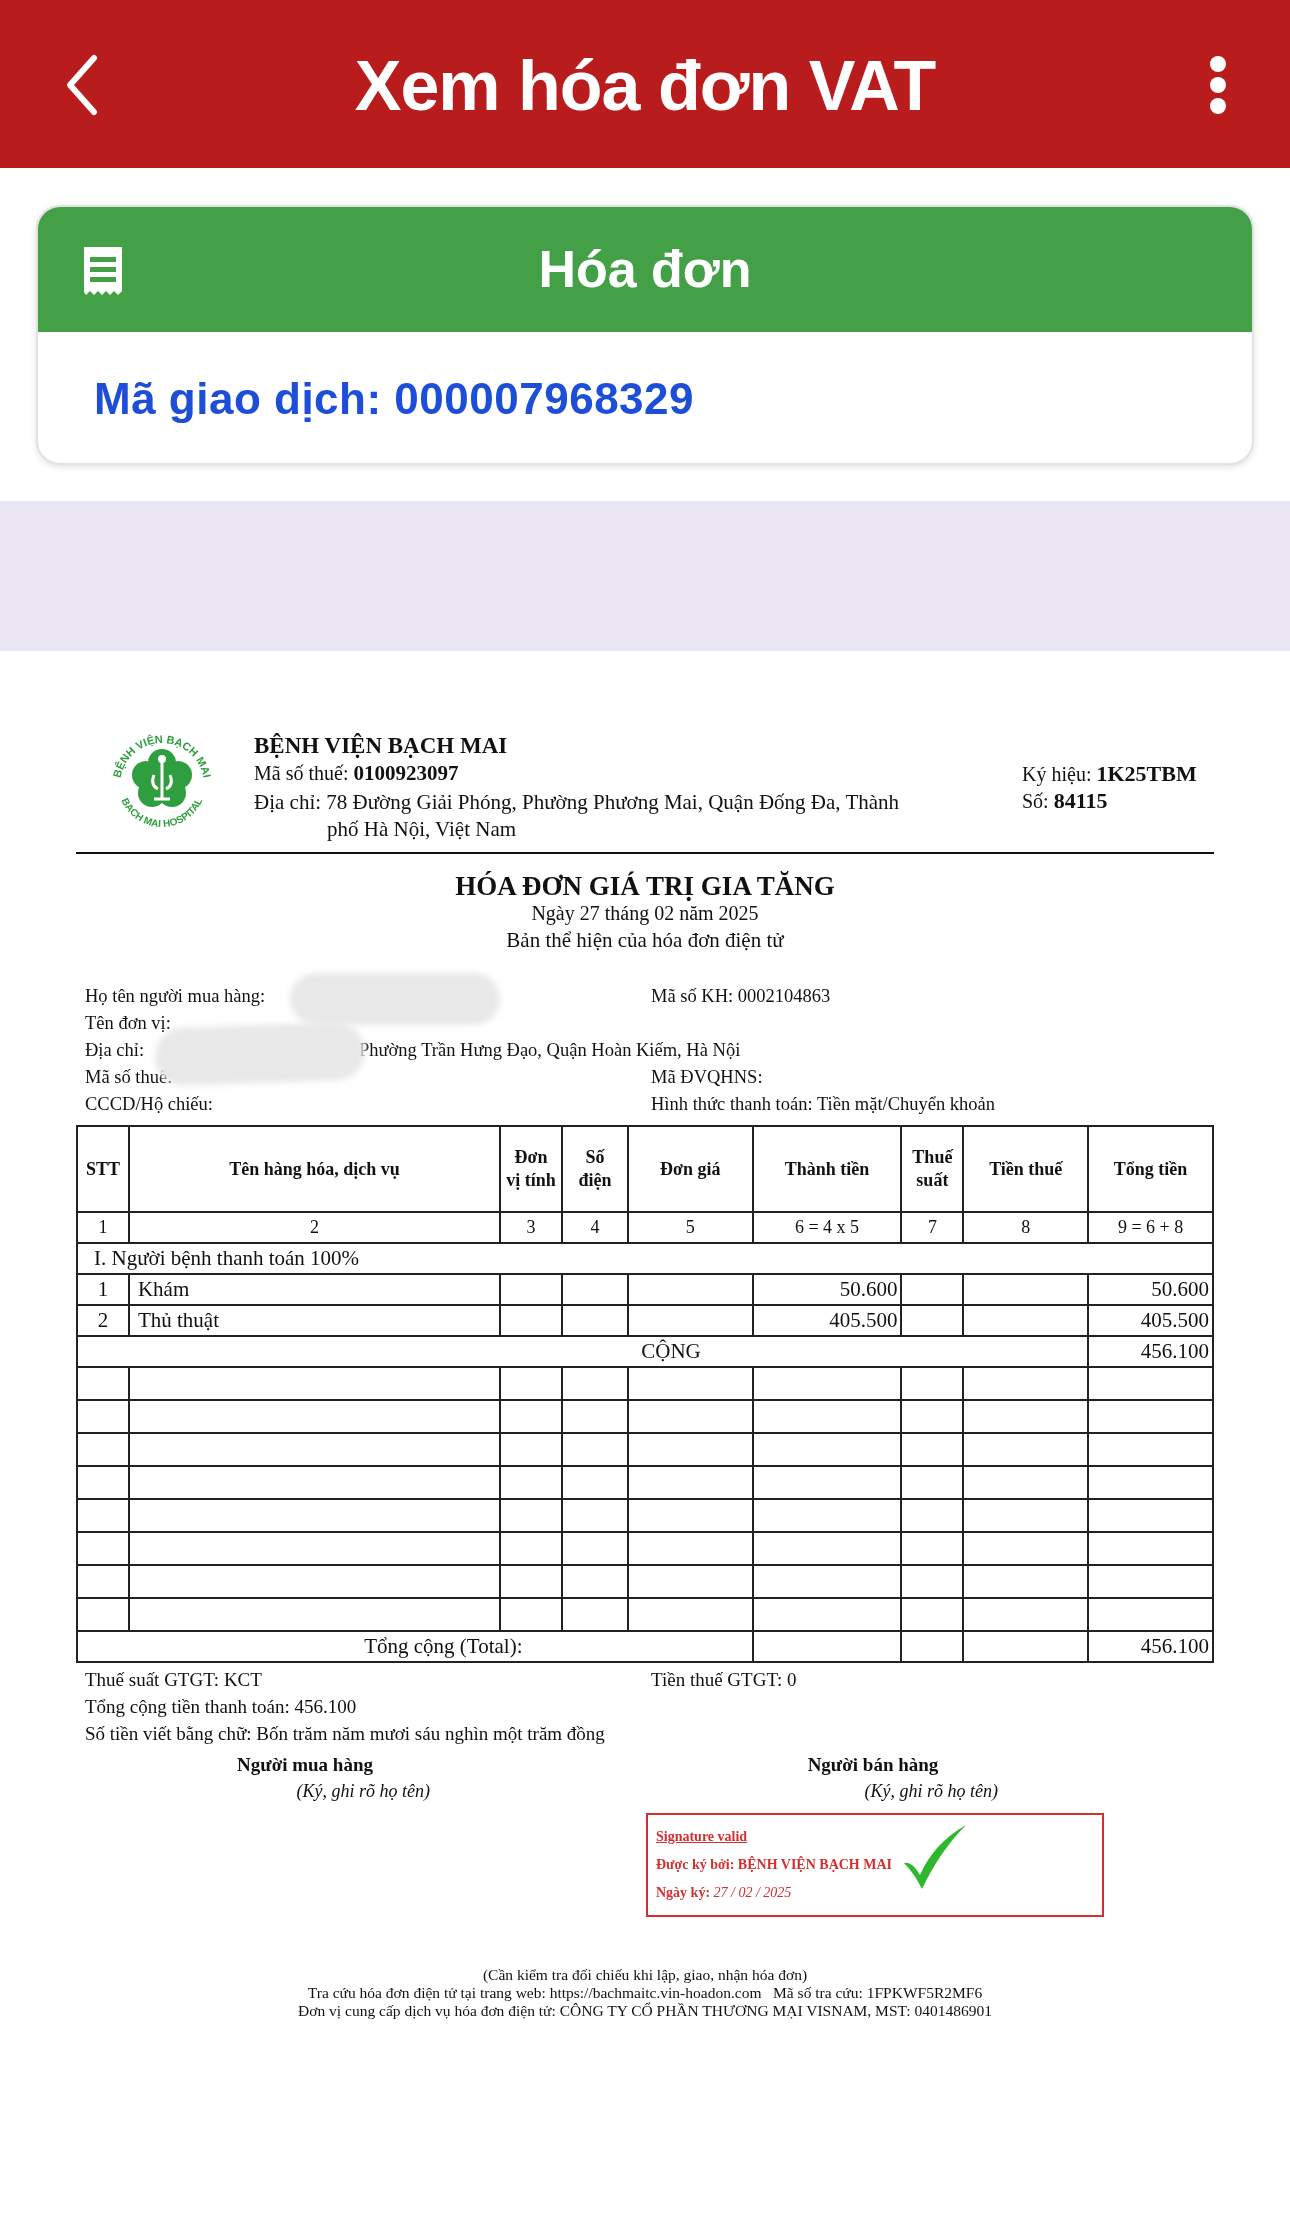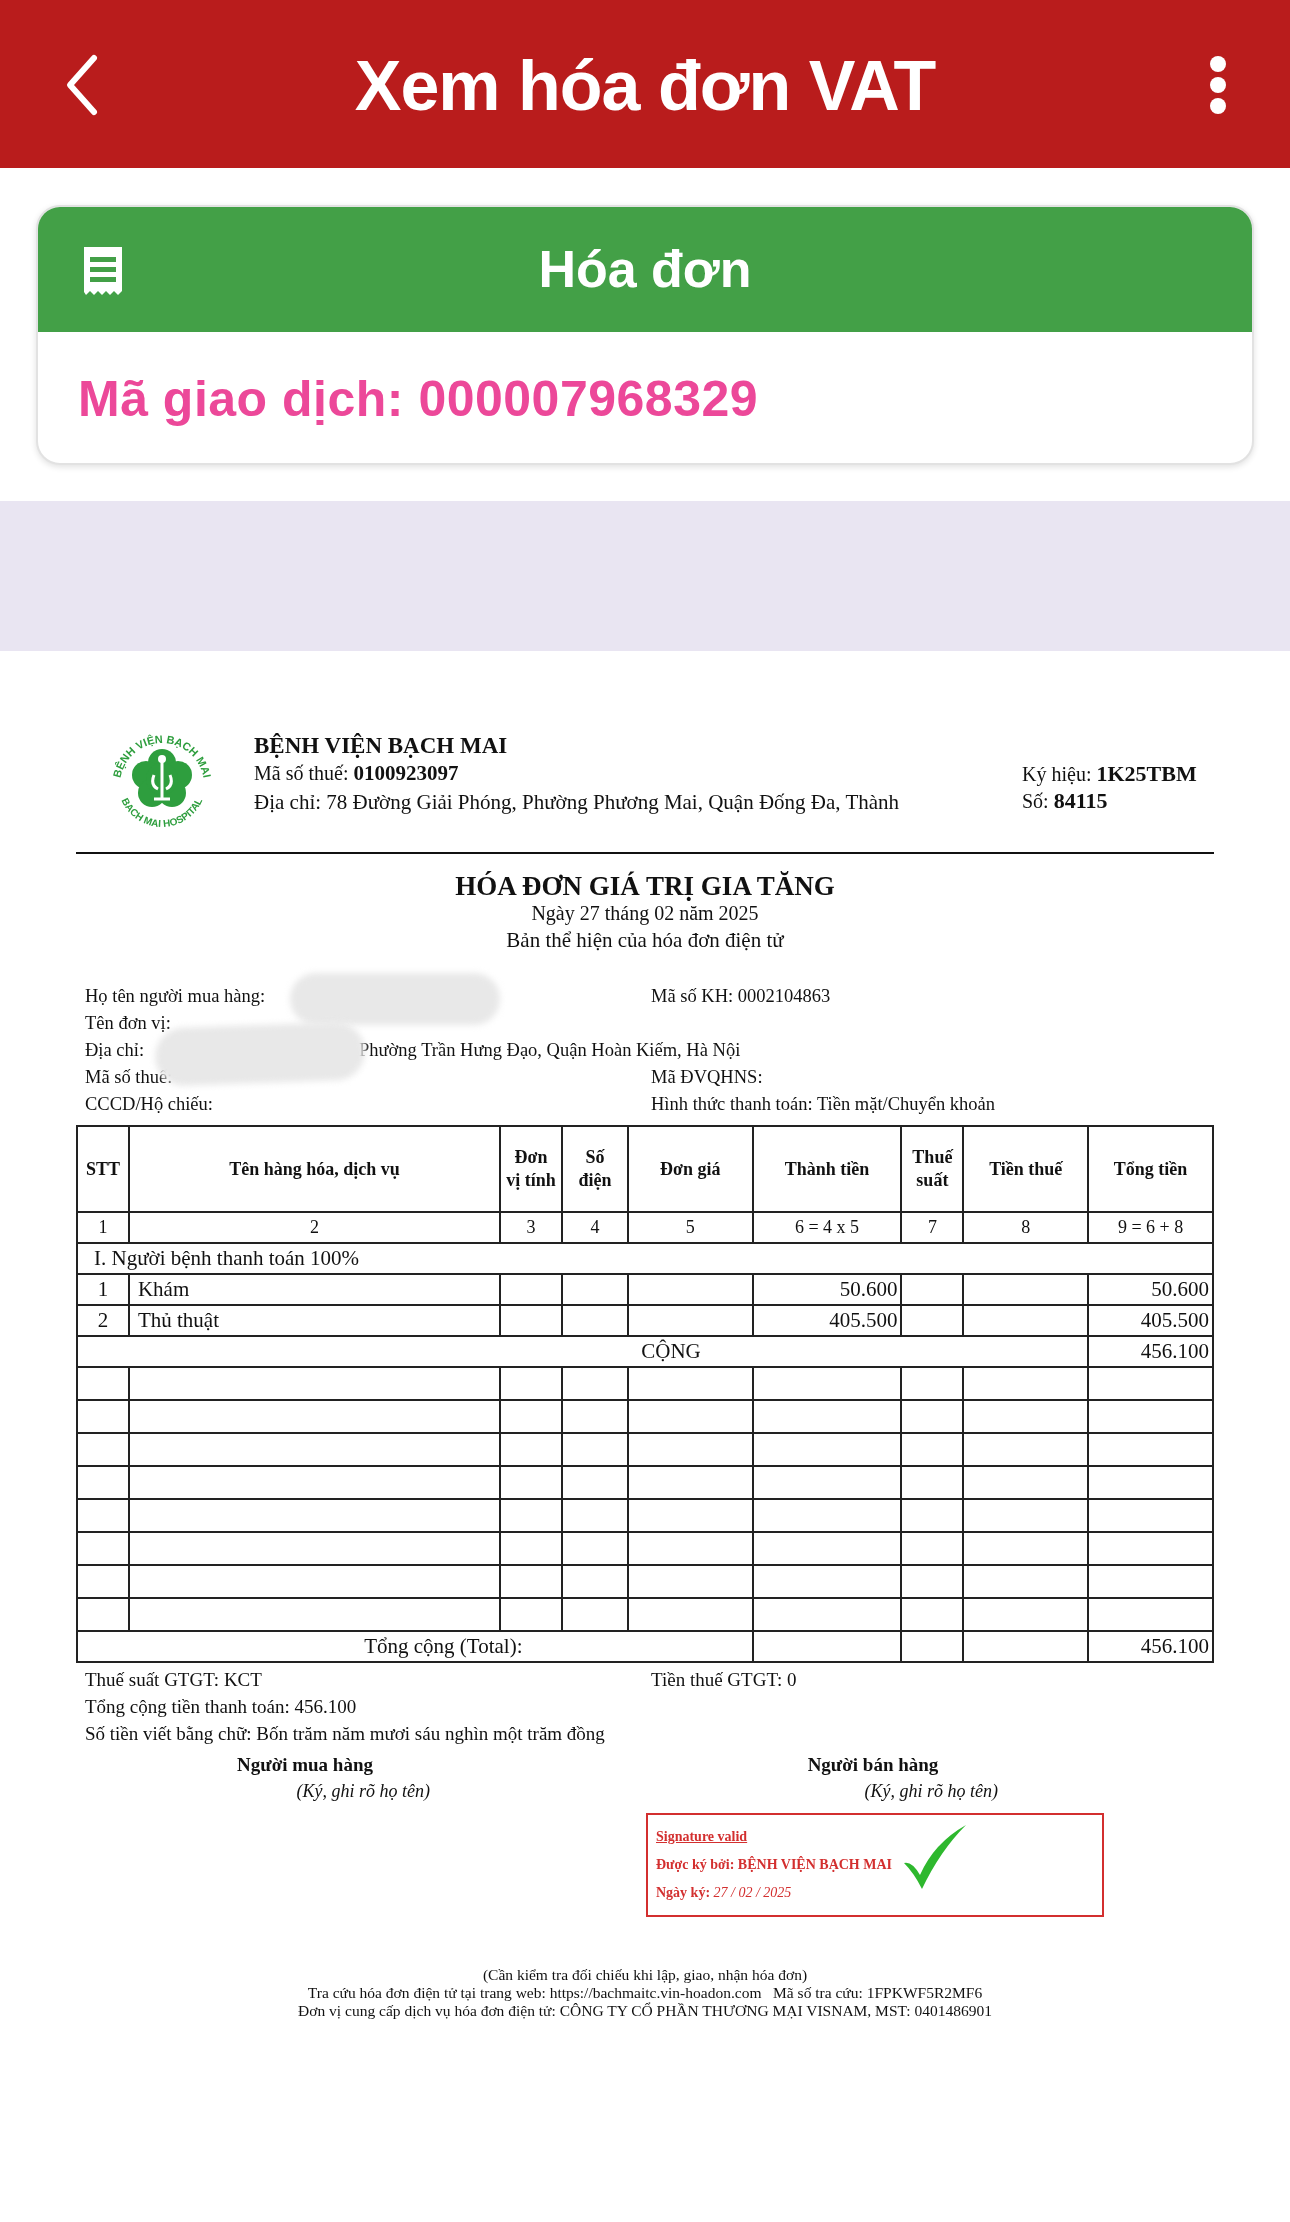--- a/index.html
+++ b/index.html
@@ -14,21 +14,21 @@
     .appbar .more { position: absolute; left: 1195px; top: 52px; width: 45px; height: 65px; cursor: pointer; }
     .appbar .more span { position: absolute; left: 15px; width: 16px; height: 16px; border-radius: 50%; background: #fff; }
 
     
     .card { position: absolute; left: 36px; top: 205px; width: 1218px; height: 260px; background: #fff;
       border-radius: 24px; border: 2px solid #e2e2e2; box-shadow: 0 2px 6px rgba(0,0,0,0.12); overflow: hidden; }
     .card .head { position: absolute; left: 0; top: 0; width: 100%; height: 125px; background: #43a047; }
     .card .head .receipt { position: absolute; left: 44px; top: 38px; width: 42px; height: 52px; }
     .card .head .htitle { position: absolute; left: 0; right: 0; top: 30px; text-align: center; color: #fff;
       font-weight: 700; font-size: 52px; line-height: 64px; }
-    .card .body { position: absolute; left: 40px; top: 160px; font-weight: 700; font-size: 50px; color: #ec4899; line-height: 64px; letter-spacing: 0.5px; }
+    .card .body { position: absolute; left: 56px; top: 160px; font-weight: 700; font-size: 44px; color: #1d4ed8; line-height: 64px; letter-spacing: 0.5px; }
 
     
     .spacer { position: absolute; left: 0; top: 501px; width: 1290px; height: 150px; background: #e9e5f2; }
 
     
     .doc { position: absolute; left: 0; top: 651px; width: 1290px; height: 1571px; background: #fff;
       font-family: "Liberation Serif", serif; color: #111; }
     .doc .abs { position: absolute; white-space: nowrap; }
 
     .logo { position: absolute; left: 106px; top: 72px; width: 112px; height: 112px; }
@@ -136,20 +136,21 @@
   </svg>
 
   <div class="abs seller-name">BỆNH VIỆN BẠCH MAI</div>
   <div class="abs seller-tax">
     <span>Mã số thuế:</span>
     <b>0100923097</b>
   </div>
   <div class="abs seller-addr">
     <span>Địa chỉ:</span>
     <span>78 Đường Giải Phóng, Phường Phương Mai, Quận Đống Đa, Thành</span>
+    <span class="indent">phố Hà Nội, Việt Nam</span>
   </div>
   <div class="abs kyhieu">
     <span>Ký hiệu:</span>
     <b>1K25TBM</b>
   </div>
   <div class="abs so">
     <span>Số:</span>
     <b>84115</b>
   </div>
   <div class="hr"></div>

